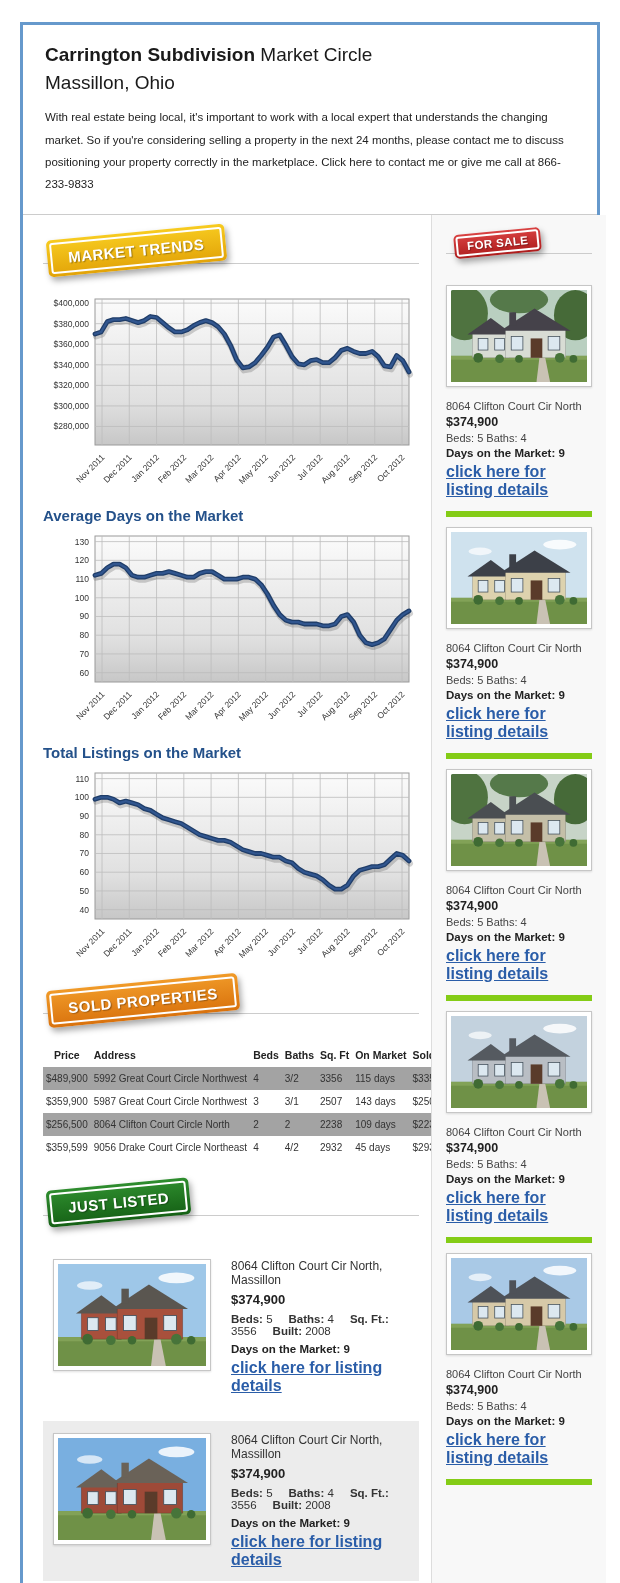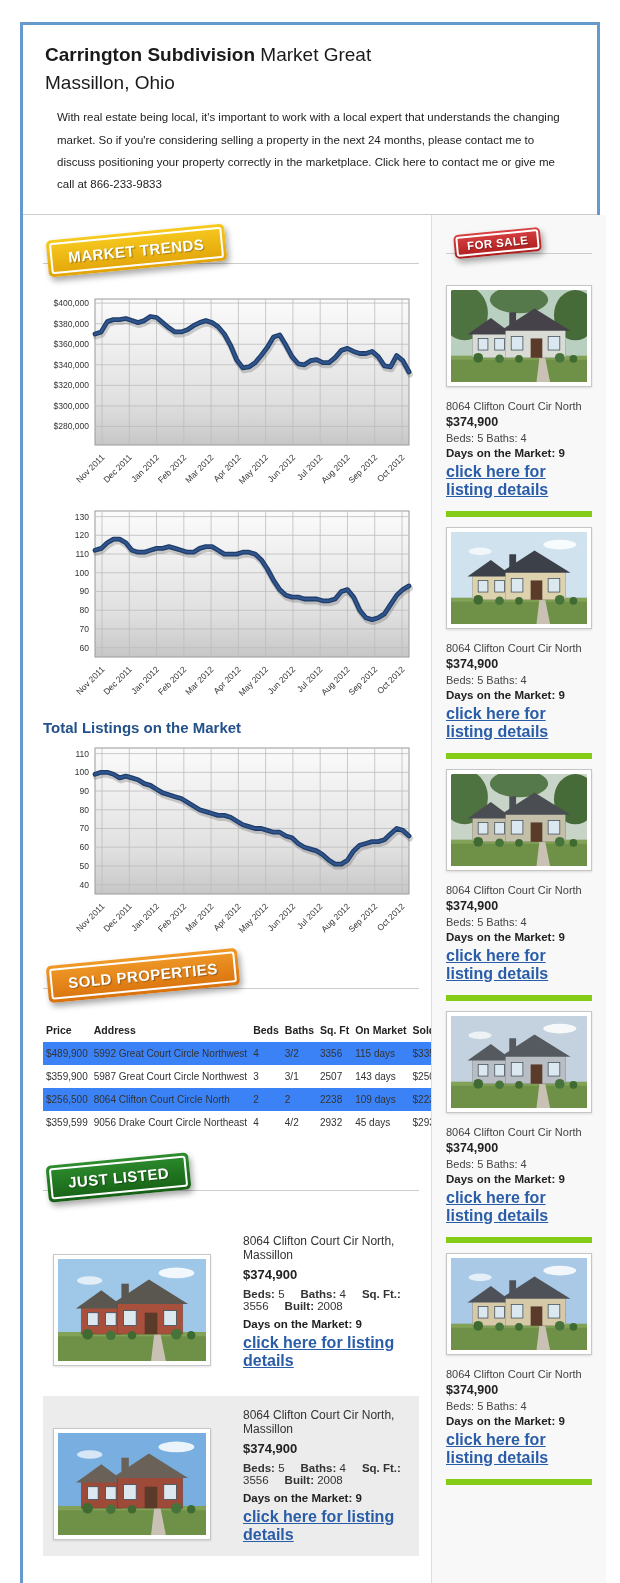--- a/index.html
+++ b/index.html
@@ -7,21 +7,21 @@
   body {
     width:620px; background:#ffffff; color:#333;
     font-family:"Liberation Sans", sans-serif;
   }
   .frame { margin:22px 20px 14px 20px; border:3px solid #6699cc; background:#fff; }
 
   
   .header { padding:16px 22px 10px 22px; }
   .title-line { font-size:19px; color:#1a1a1a; line-height:1.45; }
   .title-line b { font-weight:bold; }
-  .intro { font-size:11.5px; line-height:1.95; color:#222; margin:10px 0 8px 12px; max-width:540px; }
+  .intro { font-size:11.5px; line-height:1.95; color:#222; margin:10px 0 8px 0; max-width:540px; }
 
   
   .columns { display:flex; border-top:1px solid #ccc; align-items:stretch; }
   .main { width:408px; padding:10px 12px 30px 20px; background:#fff; }
   .sidebar { flex:1; background:#f8f8f8; border-left:1px solid #ddd; padding:10px 14px 20px 14px; }
 
   
   .badge-row { position:relative; height:58px; margin:4px 0 6px 0; }
   .badge-row .rule { position:absolute; left:0; right:0; top:34px; border-top:1px solid #ccc; }
   .badge { position:absolute; left:4px; top:3px; transform:rotate(-5.5deg);
@@ -39,51 +39,51 @@
 
   h2.section { font-size:15px; color:#24518a; margin:8px 0 6px 0; font-weight:bold; }
 
   .chart { margin-bottom:6px; }
   .chart svg { display:block; }
 
   
   table.sold { border-collapse:collapse; width:100%; margin-top:2px; }
   table.sold th { text-align:left; font-size:10.5px; color:#222; padding:6px 3px; white-space:nowrap; }
   table.sold td { font-size:10px; color:#333; padding:6px 3px; white-space:nowrap; }
-  table.sold tr.alt { background:#3b82f6; }
+  table.sold tr.alt { background:#a3a3a3; }
 
   
   .sb-listing { padding:10px 0 12px 0; border-bottom:6px solid #84cc16; }
   .photo-frame { background:#fff; border:1px solid #c6c6c6; padding:4px; display:inline-block;
                  box-shadow:0 1px 2px rgba(0,0,0,.12); }
   .photo-frame svg { display:block; }
   .sb-addr { font-size:11px; color:#444; margin-top:9px; }
   .sb-price { font-size:12.5px; font-weight:bold; color:#222; margin-top:3px; }
   .sb-bb   { font-size:11px; color:#444; margin-top:3px; }
   .sb-days { font-size:11.5px; font-weight:bold; color:#222; margin-top:3px; }
   .listing-link { font-size:16px; font-weight:bold; color:#2a5da8; text-decoration:underline;
                   display:inline-block; margin-top:4px; cursor:pointer; }
 
   
-  .jl-item { display:flex; gap:32px; margin:8px 0 14px 0; padding:12px 10px;align-items:flex-end; }
+  .jl-item { display:flex; gap:20px; margin:8px 0 14px 0; padding:12px 10px; }
   .jl-item.alt { background:#ececec; }
   .jl-addr { font-size:12px; color:#333; }
   .jl-price { font-size:13px; font-weight:bold; color:#222; margin-top:5px; }
   .jl-specs { font-size:11.5px; color:#333; margin-top:6px; }
   .jl-specs .pair { margin-right:16px; }
   .jl-specs b { font-weight:bold; }
   .jl-days { font-size:11.5px; font-weight:bold; color:#222; margin-top:6px; }
 </style>
 </head>
 <body>
 
 <div class="frame">
 
   <div class="header">
-    <div class="title-line"><b>Carrington Subdivision</b><span> Market Great</span></div>
+    <div class="title-line"><b>Carrington Subdivision</b><span> Market Circle</span></div>
     <div class="title-line">Massillon, Ohio</div>
     <p class="intro">With real estate being local, it's important to work with a local expert that understands the changing market. So if you're considering selling a property in the next 24 months, please contact me to discuss positioning your property correctly in the marketplace. Click here to contact me or give me call at 866-233-9833</p>
   </div>
 
   <div class="columns">
     <div class="main">
 
       <div class="badge-row">
         <div class="rule"></div>
         <div class="badge gold">
@@ -138,20 +138,21 @@
             <line x1="52" y1="112.92957746478874" x2="366" y2="112.92957746478874" stroke="#bdbdbd" stroke-width="0.8"></line>
             <text x="46" y="115.92957746478874" text-anchor="end" font-size="8.5" fill="#333">$300,000</text>
             <line x1="52" y1="133.49295774647888" x2="366" y2="133.49295774647888" stroke="#bdbdbd" stroke-width="0.8"></line>
             <text x="46" y="136.49295774647888" text-anchor="end" font-size="8.5" fill="#333">$280,000</text>
             <path d="M52.0,41.0 L58.2,38.9 L64.3,28.6 L70.5,26.6 L76.6,26.6 L82.8,25.5 L88.9,27.6 L95.1,29.6 L101.3,27.6 L107.4,23.5 L113.6,24.5 L119.7,29.6 L125.9,34.8 L132.0,38.9 L138.2,38.9 L144.4,36.8 L150.5,32.7 L156.7,29.6 L162.8,27.6 L169.0,29.6 L175.1,33.8 L181.3,41.0 L187.5,52.3 L193.6,66.7 L199.8,74.9 L205.9,73.9 L212.1,69.7 L218.2,62.5 L224.4,54.3 L230.5,44.0 L236.7,42.0 L242.9,52.3 L249.0,63.6 L255.2,70.8 L261.3,71.8 L267.5,67.7 L273.6,66.7 L279.8,69.7 L286.0,69.7 L292.1,64.6 L298.3,57.4 L304.4,55.4 L310.6,58.4 L316.7,60.5 L322.9,60.5 L329.1,58.4 L335.2,63.6 L341.4,72.8 L347.5,73.9 L353.7,62.5 L359.8,67.7 L366.0,79.0" fill="none" stroke="rgba(50,50,50,0.22)" stroke-width="6" stroke-linejoin="round" stroke-linecap="round" transform="translate(1,2.5)"></path>
             <path d="M52.0,41.0 L58.2,38.9 L64.3,28.6 L70.5,26.6 L76.6,26.6 L82.8,25.5 L88.9,27.6 L95.1,29.6 L101.3,27.6 L107.4,23.5 L113.6,24.5 L119.7,29.6 L125.9,34.8 L132.0,38.9 L138.2,38.9 L144.4,36.8 L150.5,32.7 L156.7,29.6 L162.8,27.6 L169.0,29.6 L175.1,33.8 L181.3,41.0 L187.5,52.3 L193.6,66.7 L199.8,74.9 L205.9,73.9 L212.1,69.7 L218.2,62.5 L224.4,54.3 L230.5,44.0 L236.7,42.0 L242.9,52.3 L249.0,63.6 L255.2,70.8 L261.3,71.8 L267.5,67.7 L273.6,66.7 L279.8,69.7 L286.0,69.7 L292.1,64.6 L298.3,57.4 L304.4,55.4 L310.6,58.4 L316.7,60.5 L322.9,60.5 L329.1,58.4 L335.2,63.6 L341.4,72.8 L347.5,73.9 L353.7,62.5 L359.8,67.7 L366.0,79.0" fill="none" stroke="#1f3d69" stroke-width="4.8" stroke-linejoin="round" stroke-linecap="round"></path>
             <path d="M52.0,41.0 L58.2,38.9 L64.3,28.6 L70.5,26.6 L76.6,26.6 L82.8,25.5 L88.9,27.6 L95.1,29.6 L101.3,27.6 L107.4,23.5 L113.6,24.5 L119.7,29.6 L125.9,34.8 L132.0,38.9 L138.2,38.9 L144.4,36.8 L150.5,32.7 L156.7,29.6 L162.8,27.6 L169.0,29.6 L175.1,33.8 L181.3,41.0 L187.5,52.3 L193.6,66.7 L199.8,74.9 L205.9,73.9 L212.1,69.7 L218.2,62.5 L224.4,54.3 L230.5,44.0 L236.7,42.0 L242.9,52.3 L249.0,63.6 L255.2,70.8 L261.3,71.8 L267.5,67.7 L273.6,66.7 L279.8,69.7 L286.0,69.7 L292.1,64.6 L298.3,57.4 L304.4,55.4 L310.6,58.4 L316.7,60.5 L322.9,60.5 L329.1,58.4 L335.2,63.6 L341.4,72.8 L347.5,73.9 L353.7,62.5 L359.8,67.7 L366.0,79.0" fill="none" stroke="#31568f" stroke-width="2.2" stroke-linejoin="round" stroke-linecap="round"></path>
           </svg>
         </div>
 
+      <h2 class="section">Average Days on the Market</h2>
       <div class="chart" id="chart-1">
           <svg width="374" height="206" viewBox="0 0 374 206">
             <defs>
               <linearGradient id="bg1" x1="0" y1="0" x2="0" y2="1">
         <stop offset="0" stop-color="#fbfbfb"></stop>
                 <stop offset="0.7" stop-color="#e0e0e0"></stop>
         <stop offset="1" stop-color="#c7c7c7"></stop>
               </linearGradient>
             </defs>
             <rect x="52" y="6" width="314" height="146" fill="url(#bg1)" stroke="#9a9a9a" stroke-width="1"></rect>
@@ -261,21 +262,21 @@
       <div class="badge-row">
         <div class="rule"></div>
         <div class="badge orange">
           <span class="badge-inner">SOLD PROPERTIES</span>
         </div>
       </div>
 
       <table class="sold">
         <thead>
             <tr id="sold-head">
-              <th style="width: 52px;">Price</th>
+              <th style="width: 52px; text-align: center;">Price</th>
               <th style="width: 128px;">Address</th>
               <th style="width: 28px;">Beds</th>
               <th style="width: 34px; margin-left: 32px;">Baths</th>
               <th style="width: 36px;">Sq. Ft</th>
               <th style="width: 52px;">On Market</th>
               <th style="width: 54px;">Sold Price</th>
             </tr>
           </thead>
         <tbody id="sold-body">
             <tr class="alt">

